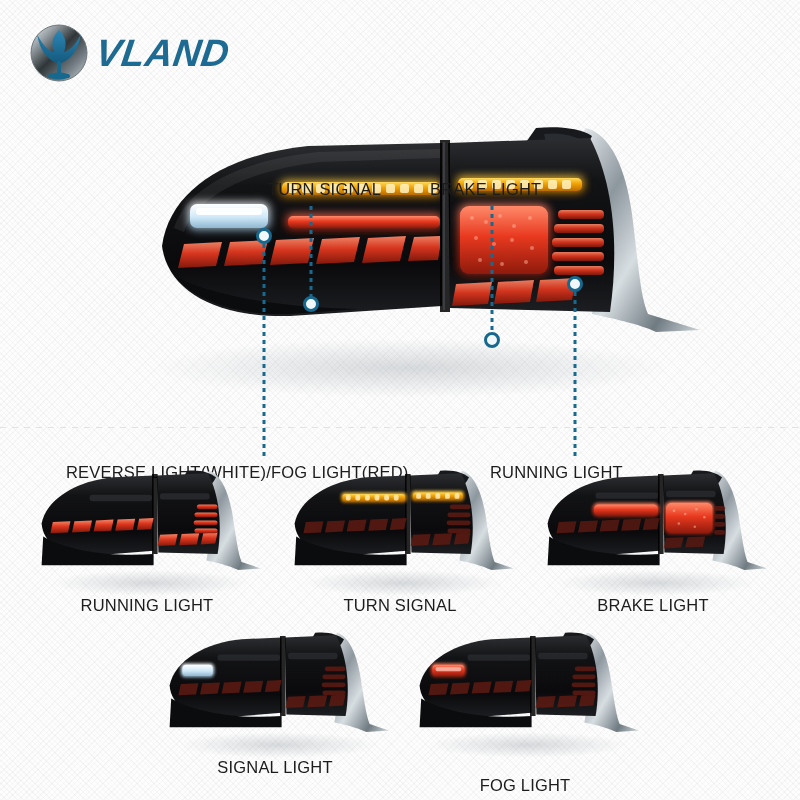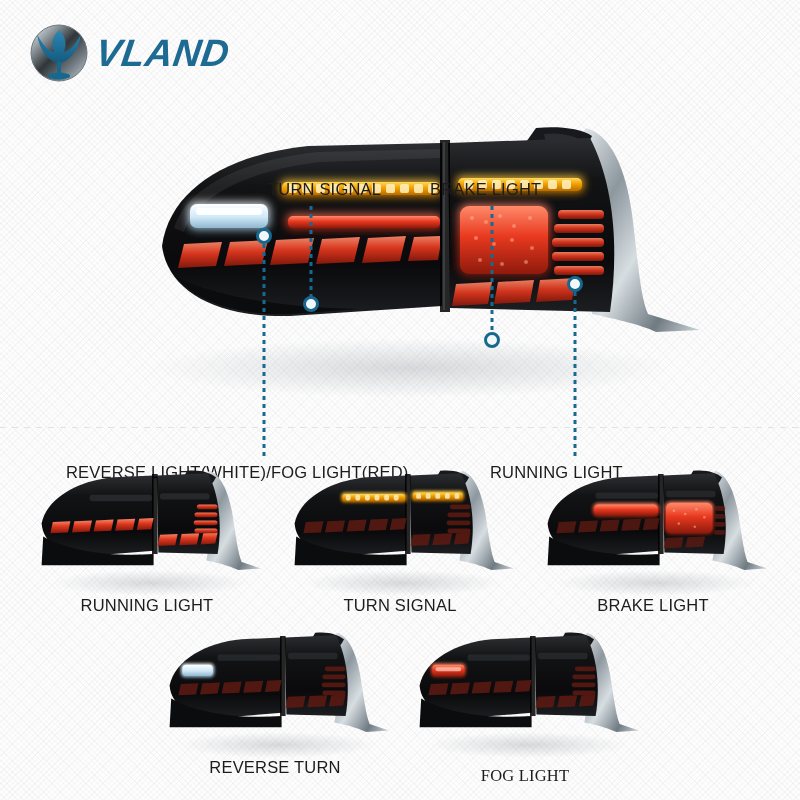--- a/index.html
+++ b/index.html
@@ -457,21 +457,21 @@
               <path d="M187 85 L209 84 L206 98 L184 99 Z"></path>
             <path d="M214 84 L232 83 L229 97 L211 98 Z"></path>
             <rect x="206" y="48" width="26" height="6" rx="3"></rect>
               <rect x="203" y="58" width="29" height="6" rx="3"></rect>
             <rect x="202" y="68" width="30" height="6" rx="3"></rect>
               <rect x="203" y="78" width="29" height="6" rx="3"></rect>
           </g>
           <path d="M14 88 C44 106 100 114 152 110 L152 124 L12 124 Z" fill="#0b0c0e"></path>
         </svg>
       </div>
-      <div class="thumb-cap" style="top:138px;">REVERSE TURN</div>
+      <div class="thumb-cap" style="top:138px;">SIGNAL LIGHT</div>
     </div>
 
     <div class="thumb" style="left:400px;top:190px;width:250px;height:160px;">
       <div class="shadow" style="left:28px;top:112px;width:200px;height:26px;"></div>
       <div class="lamp" style="left:8px;top:8px;">
         <svg width="236" height="112" viewBox="0 0 290 140">
           <path d="M222 6 C238 12 248 38 252 70 C256 96 258 110 262 120 L286 128 L258 130 C246 124 228 120 218 118 C226 80 224 36 214 12 Z" fill="url(#chrome)"></path>
           <path d="M194 6 C210 4 222 8 230 14 C224 26 216 32 204 34 L180 30 Z" fill="#17191c"></path>
           <ellipse cx="206" cy="30" rx="8" ry="4" fill="#cfd6da" opacity=".8"></ellipse>
           <path d="M12 72 C18 40 58 18 102 14 L152 12 L152 106 L78 112 C40 114 14 98 12 72 Z" fill="url(#body)"></path>
@@ -494,17 +494,17 @@
               <path d="M187 85 L209 84 L206 98 L184 99 Z"></path>
             <path d="M214 84 L232 83 L229 97 L211 98 Z"></path>
             <rect x="206" y="48" width="26" height="6" rx="3"></rect>
               <rect x="203" y="58" width="29" height="6" rx="3"></rect>
             <rect x="202" y="68" width="30" height="6" rx="3"></rect>
               <rect x="203" y="78" width="29" height="6" rx="3"></rect>
           </g>
           <path d="M14 88 C44 106 100 114 152 110 L152 124 L12 124 Z" fill="#0b0c0e"></path>
         </svg>
       </div>
-      <div class="thumb-cap" style="top:146px;font-family:Liberation Serif, serif;">FOG LIGHT</div>
+      <div class="thumb-cap" style="top:156px;">FOG LIGHT</div>
     </div>
 
   </div>
 </div>
 
 </body></html>

